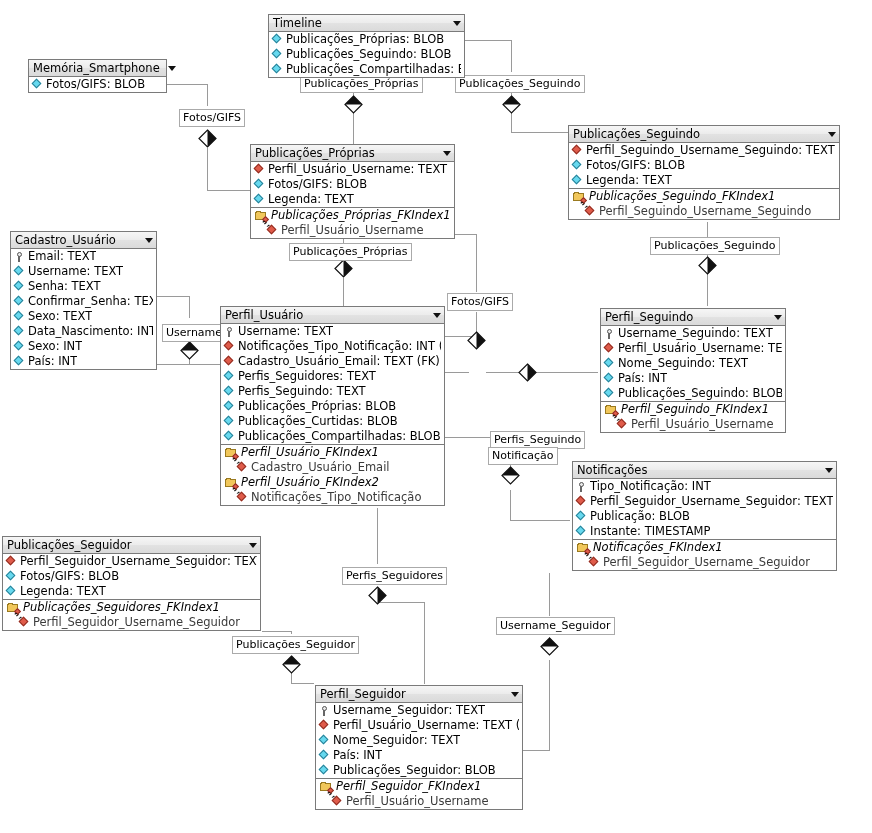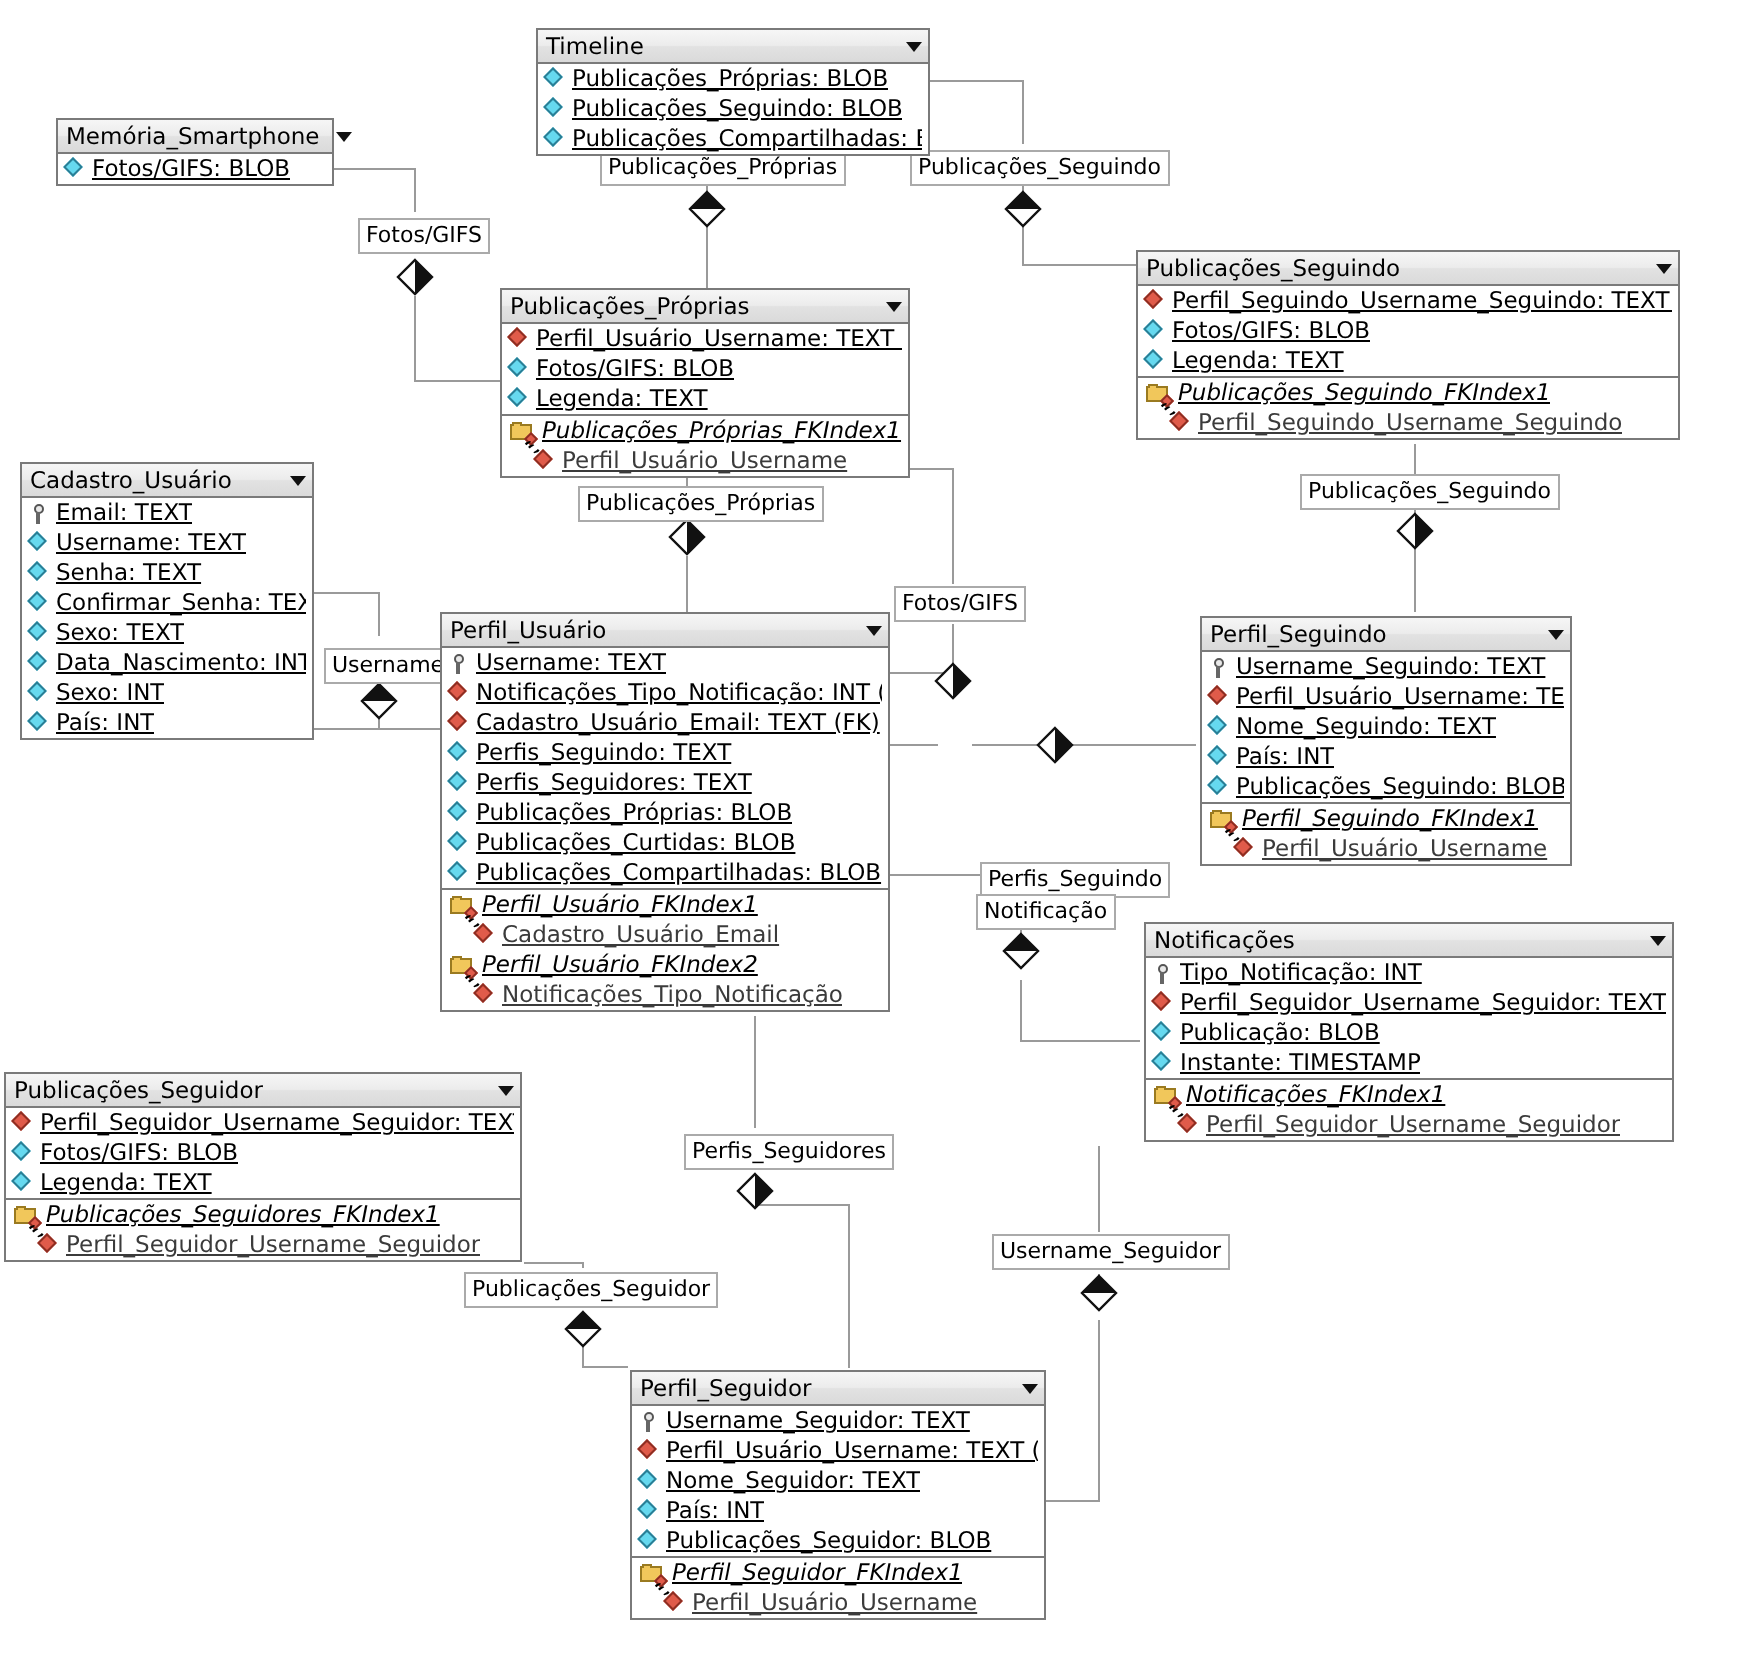--- a/index.html
+++ b/index.html
@@ -69,21 +69,21 @@
   .tbl .sect{border-bottom:1px solid #7a7a7a;}
   .tbl .sect:last-child{border-bottom:none;}
   .row{
     display:flex;
     align-items:center;
     height:15px;
     padding:0 3px 0 4px;
     white-space:nowrap;
     line-height:15px;
   }
-  .row .lbl{overflow:hidden;text-decoration:underline;}
+  .row .lbl{overflow:hidden;}
   .row.idx .lbl{font-style:italic;}
   .row.idxcol{padding-left:17px;}
   .row.idxcol .lbl{color:#3b3b3b;}
 
   
   .ico{flex:0 0 auto;margin-right:4px;display:inline-block;}
 
   .dmd{width:9px;height:9px;position:relative;}
   .dmd i{
     position:absolute;left:0;top:0;width:7px;height:7px;
@@ -440,27 +440,27 @@
           <div class="row">
             <span class="ico dmd red">
               <i></i>
             </span>
             <span class="lbl">Cadastro_Usuário_Email: TEXT (FK)</span>
           </div>
           <div class="row">
             <span class="ico dmd blue">
               <i></i>
             </span>
+            <span class="lbl">Perfis_Seguidores: TEXT</span>
+          </div>
+          <div class="row">
+            <span class="ico dmd blue">
+              <i></i>
+            </span>
             <span class="lbl">Perfis_Seguindo: TEXT</span>
-          </div>
-          <div class="row">
-            <span class="ico dmd blue">
-              <i></i>
-            </span>
-            <span class="lbl">Perfis_Seguidores: TEXT</span>
           </div>
           <div class="row">
             <span class="ico dmd blue">
               <i></i>
             </span>
             <span class="lbl">Publicações_Próprias: BLOB</span>
           </div>
           <div class="row">
             <span class="ico dmd blue">
               <i></i>

